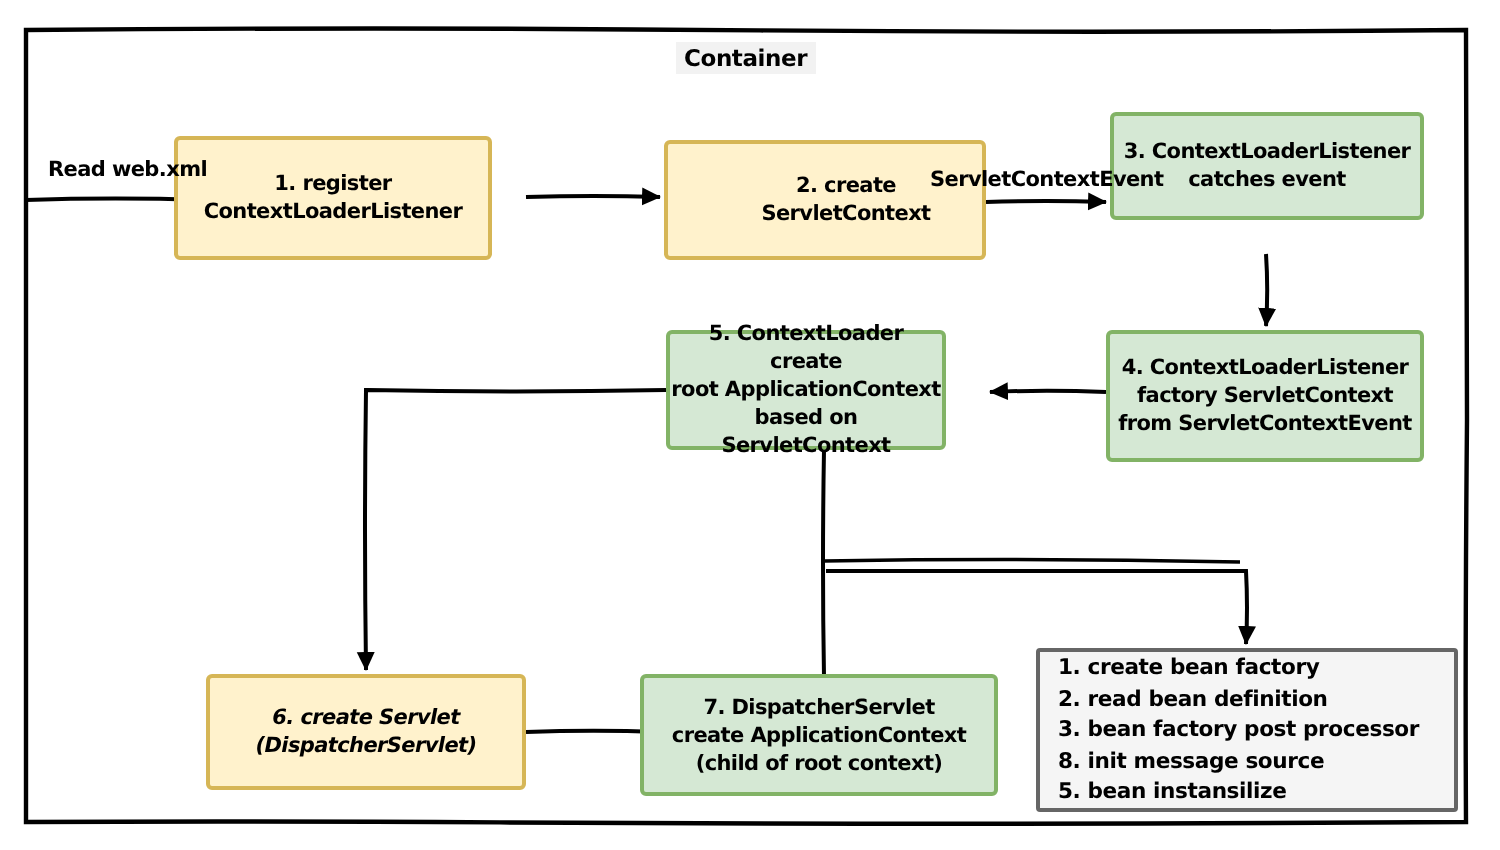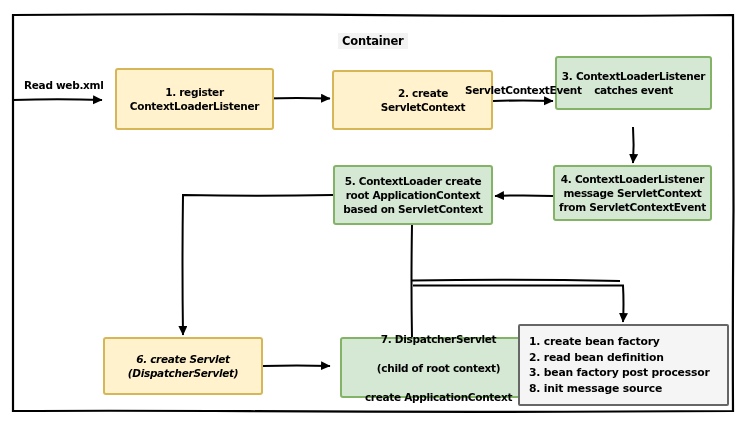--- a/index.html
+++ b/index.html
@@ -22,21 +22,21 @@
     align-items:flex-start;text-align:left;padding-left:9px;
     font-size:10.8px;line-height:15.5px;letter-spacing:-0.2px;border-radius:2px;
   }
   .edge-label{
     position:absolute;font-size:10.5px;font-weight:bold;color:#000;
     letter-spacing:-0.3px;z-index:3;white-space:nowrap;
   }
   .container-title{
     position:absolute;left:338px;top:21px;padding:1px 4px;
     font-size:11.5px;font-weight:bold;color:#000;background:#f2f2f2;
-    z-index:3;letter-spacing:-0.2px;margin-top:12px;
+    z-index:3;letter-spacing:-0.2px;
   }
 </style>
 </head>
 <body>
 
 <div class="canvas">
 
   <svg class="connector-layer" width="750" height="425" viewBox="0 0 750 425">
     <defs>
       <marker id="arrow" markerWidth="12" markerHeight="12" refX="9" refY="4.5" orient="auto" markerUnits="userSpaceOnUse">
@@ -64,57 +64,58 @@
     <path d="M413,285.5 L623,285.5 Q624,304 623,322" fill="none" stroke="#000" stroke-width="2" marker-end="url(#arrow)"></path>
 
     <path d="M263,366 Q297,364.8 330,366" fill="none" stroke="#000" stroke-width="2" marker-end="url(#arrow)"></path>
   </svg>
 
   <div class="container-title">Container</div>
 
   <div class="edge-label" style="left:24px;top:79px;">Read web.xml</div>
   <div class="edge-label" style="left:465px;top:84px;width:116px;text-align:right;">ServletContextEvent</div>
 
-  <div class="node yellow" style="left:115px;top:68px;width:159px;height:62px;">
+  <div class="node yellow" style="left:87px;top:68px;width:159px;height:62px;">
     <span>1. register</span>
     <span>ContextLoaderListener</span>
   </div>
 
   <div class="node yellow" style="left:332px;top:70px;width:161px;height:60px;padding-left:21px;">
     <span>2. create ServletContext</span>
   </div>
 
   <div class="node green" style="left:555px;top:56px;width:157px;height:54px;">
     <span>3. ContextLoaderListener</span>
     <span>catches event</span>
   </div>
 
-  <div class="node green" style="left:553px;top:165px;width:159px;height:56px;justify-content:center;">
+  <div class="node green" style="left:553px;top:165px;width:159px;height:66px;justify-content:center;">
     <span>4. ContextLoaderListener</span>
-    <span>message ServletContext</span>
+    <span>factory ServletContext</span>
     <span>from ServletContextEvent</span>
   </div>
 
-  <div class="node green" style="left:333px;top:165px;width:160px;height:60px;">
+  <div class="node green" style="left:333px;top:165px;width:140px;height:60px;">
     <span>5. ContextLoader create</span>
     <span>root ApplicationContext</span>
     <span>based on ServletContext</span>
   </div>
 
   <div class="node yellow" style="left:103px;top:337px;width:160px;height:58px;font-style:italic;">
     <span>6. create Servlet</span>
     <span>(DispatcherServlet)</span>
   </div>
 
-  <div class="node green" style="left:340px;top:337px;width:197px;height:61px;gap:15px;">
+  <div class="node green" style="left:320px;top:337px;width:179px;height:61px;">
     <span>7. DispatcherServlet</span>
+    <span>create ApplicationContext</span>
     <span>(child of root context)</span>
-    <span>create ApplicationContext</span>
   </div>
 
   <div class="node gray" style="left:518px;top:324px;width:211px;height:82px;">
     <span>1. create bean factory</span>
     <span>2. read bean definition</span>
     <span>3. bean factory post processor</span>
     <span>8. init message source</span>
+    <span>5. bean instansilize</span>
   </div>
 
 </div>
 
 </body></html>

